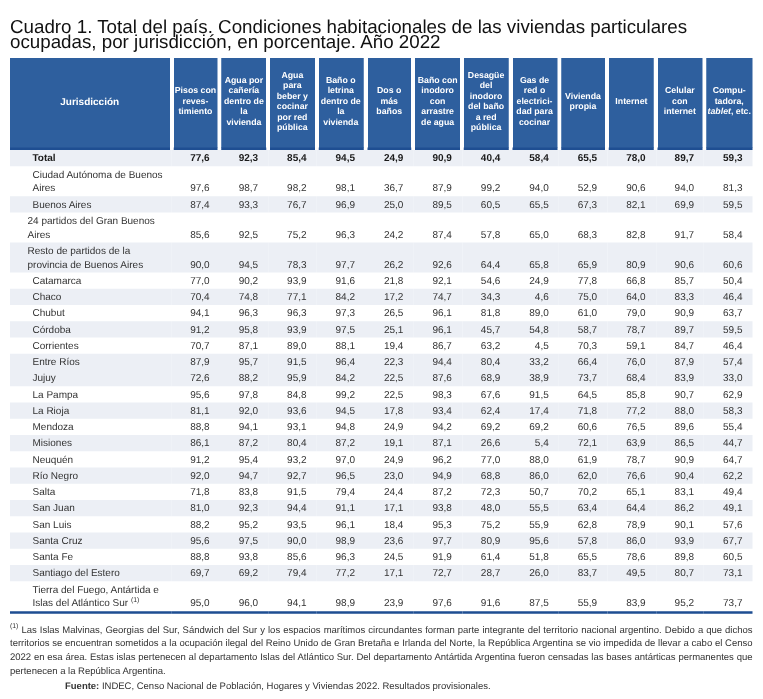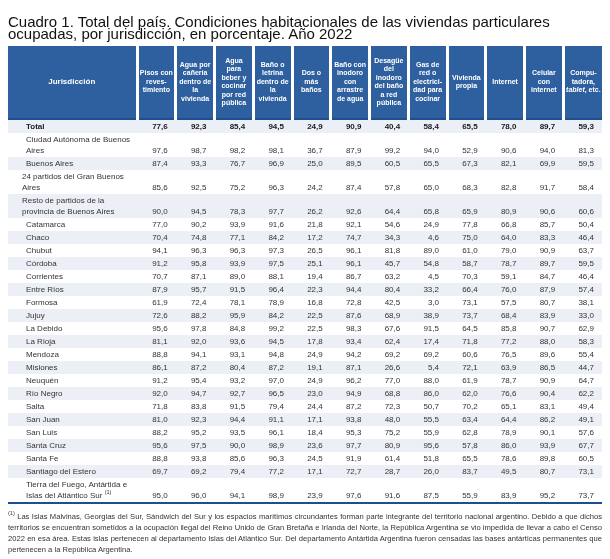--- a/index.html
+++ b/index.html
@@ -213,52 +213,37 @@
           <td class="num">96,4</td>
           <td class="num">22,3</td>
           <td class="num">94,4</td>
           <td class="num">80,4</td>
           <td class="num">33,2</td>
           <td class="num">66,4</td>
           <td class="num">76,0</td>
           <td class="num">87,9</td>
           <td class="num">57,4</td>
         </tr>
-        <tr>
-          <td class="label">Formosa</td>
-          <td class="num">61,9</td>
-          <td class="num">72,4</td>
-          <td class="num">78,1</td>
-          <td class="num">78,9</td>
-          <td class="num">16,8</td>
-          <td class="num">72,8</td>
-          <td class="num">42,5</td>
-          <td class="num">3,0</td>
-          <td class="num">73,1</td>
-          <td class="num">57,5</td>
-          <td class="num">80,7</td>
-          <td class="num">38,1</td>
-        </tr>
         <tr class="stripe">
           <td class="label">Jujuy</td>
           <td class="num">72,6</td>
           <td class="num">88,2</td>
           <td class="num">95,9</td>
           <td class="num">84,2</td>
           <td class="num">22,5</td>
           <td class="num">87,6</td>
           <td class="num">68,9</td>
           <td class="num">38,9</td>
           <td class="num">73,7</td>
           <td class="num">68,4</td>
           <td class="num">83,9</td>
           <td class="num">33,0</td>
         </tr>
         <tr>
-          <td class="label">La Debido</td>
+          <td class="label">La Pampa</td>
           <td class="num">95,6</td>
           <td class="num">97,8</td>
           <td class="num">84,8</td>
           <td class="num">99,2</td>
           <td class="num">22,5</td>
           <td class="num">98,3</td>
           <td class="num">67,6</td>
           <td class="num">91,5</td>
           <td class="num">64,5</td>
           <td class="num">85,8</td>

